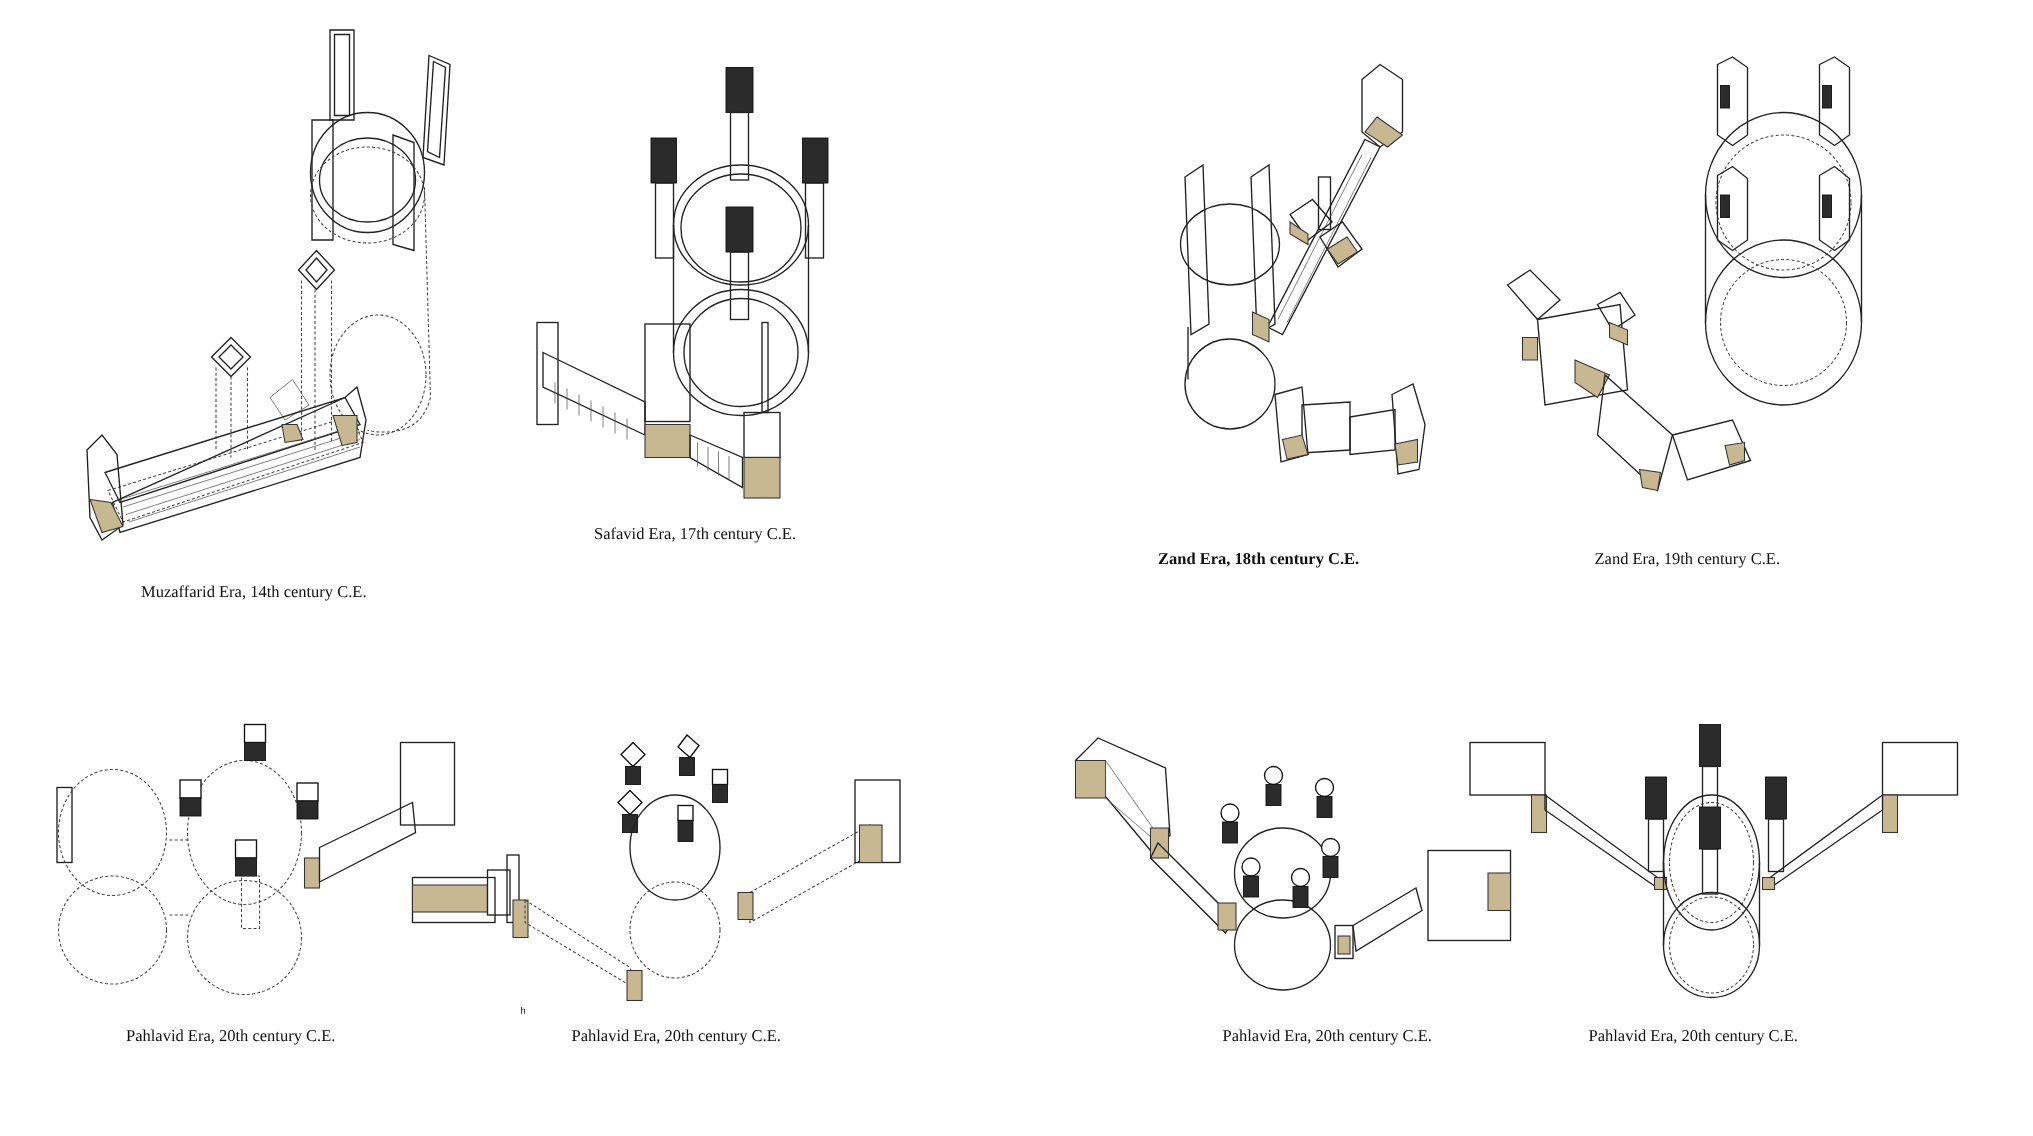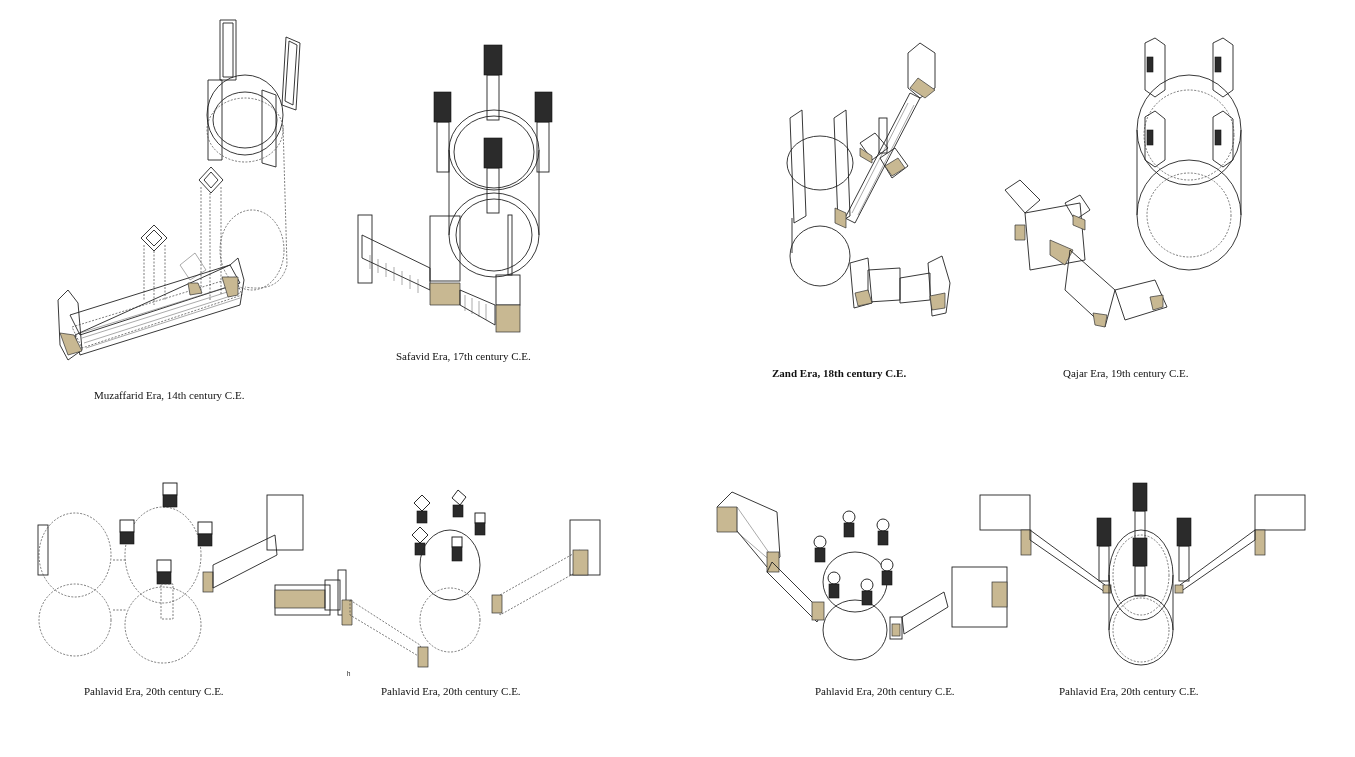--- a/index.html
+++ b/index.html
@@ -136,21 +136,21 @@
     <polygon class="s" points="70,168 85,160 95,175 80,185"></polygon>
     <polygon class="t" points="20,190 30,190 30,205 20,205"></polygon>
     <polygon class="t" points="78,180 90,185 90,195 78,190"></polygon>
     <polygon class="t" points="55,205 78,215 70,230 55,220"></polygon>
     <polygon class="s" points="75,215 120,255 110,292 70,255"></polygon>
     <polygon class="s" points="120,255 160,245 172,272 130,285"></polygon>
     <polygon class="t" points="98,278 112,280 110,292 100,290"></polygon>
     <polygon class="t" points="155,262 168,260 168,272 158,275"></polygon>
   </svg>
 </div>
-<div class="caption" style="left:1063px;top:367px;">Qajar Era, 19th century C.E.</div>
+<div class="caption" style="left:1063px;top:367px;">Zand Era, 19th century C.E.</div>
 
 <div class="panel" style="left:35px;top:480px;width:280px;height:180px;">
   <svg width="280" height="180">
     <rect class="s" x="3" y="45" width="10" height="50"></rect>
     <ellipse class="d" cx="40" cy="75" rx="36" ry="42"></ellipse>
     <ellipse class="d" cx="40" cy="140" rx="36" ry="36"></ellipse>
     <ellipse class="d" cx="128" cy="75" rx="38" ry="48"></ellipse>
     <ellipse class="d" cx="128" cy="145" rx="38" ry="38"></ellipse>
     <line class="d" x1="78" y1="80" x2="92" y2="80"></line>
       <line class="d" x1="78" y1="130" x2="92" y2="130"></line>

